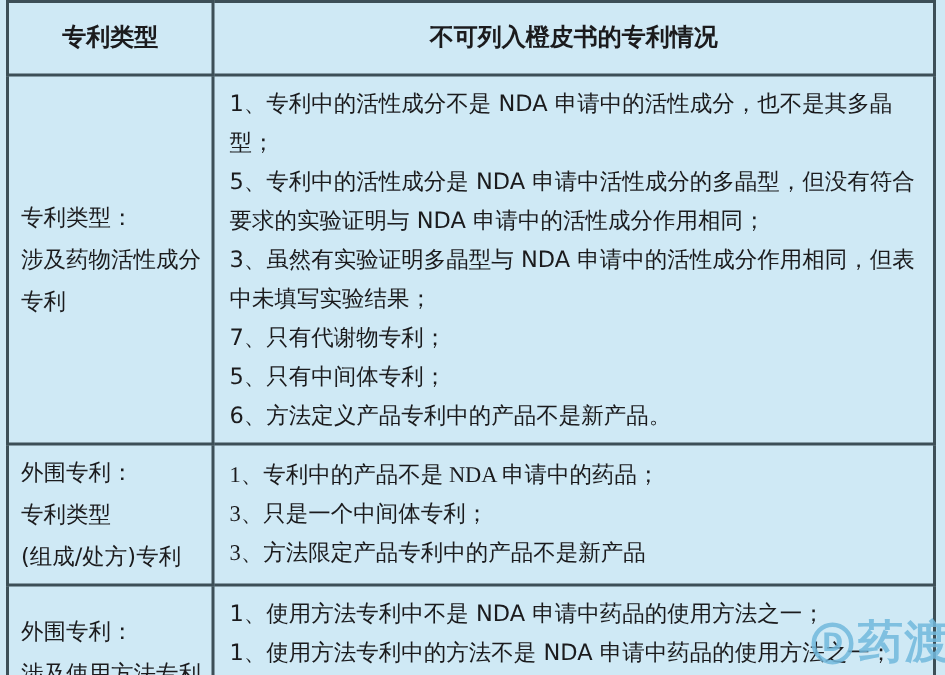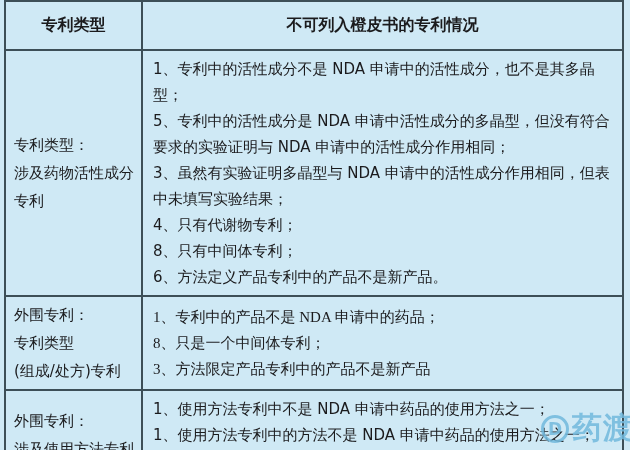--- a/index.html
+++ b/index.html
@@ -90,34 +90,34 @@
     <tr class="row-basic">
       <td class="type-cell">
         <span class="type-line">专利类型：</span>
         <span class="type-line">涉及药物活性成分</span>
         <span class="type-line">专利</span>
       </td>
       <td class="cases-cell">
         <span class="case-item">1、专利中的活性成分不是 NDA 申请中的活性成分，也不是其多晶型；</span>
         <span class="case-item">5、专利中的活性成分是 NDA 申请中活性成分的多晶型，但没有符合要求的实验证明与 NDA 申请中的活性成分作用相同；</span>
         <span class="case-item">3、虽然有实验证明多晶型与 NDA 申请中的活性成分作用相同，但表中未填写实验结果；</span>
-        <span class="case-item">4、只有代谢物专利；</span>
-        <span class="case-item">8、只有中间体专利；</span>
+        <span class="case-item">7、只有代谢物专利；</span>
+        <span class="case-item">5、只有中间体专利；</span>
         <span class="case-item">6、方法定义产品专利中的产品不是新产品。</span>
       </td>
     </tr>
     <tr class="row-comp">
       <td class="type-cell">
         <span class="type-line">外围专利：</span>
         <span class="type-line">专利类型</span>
         <span class="type-line">(组成/处方)专利</span>
       </td>
       <td class="cases-cell">
         <span class="case-item">1、专利中的产品不是 NDA 申请中的药品；</span>
-        <span class="case-item">8、只是一个中间体专利；</span>
+        <span class="case-item">3、只是一个中间体专利；</span>
         <span class="case-item">3、方法限定产品专利中的产品不是新产品</span>
       </td>
     </tr>
     <tr class="row-method">
       <td class="type-cell">
         <span class="type-line">外围专利：</span>
         <span class="type-line">涉及使用方法专利</span>
       </td>
       <td class="cases-cell">
         <span class="case-item">1、使用方法专利中不是 NDA 申请中药品的使用方法之一；</span>

